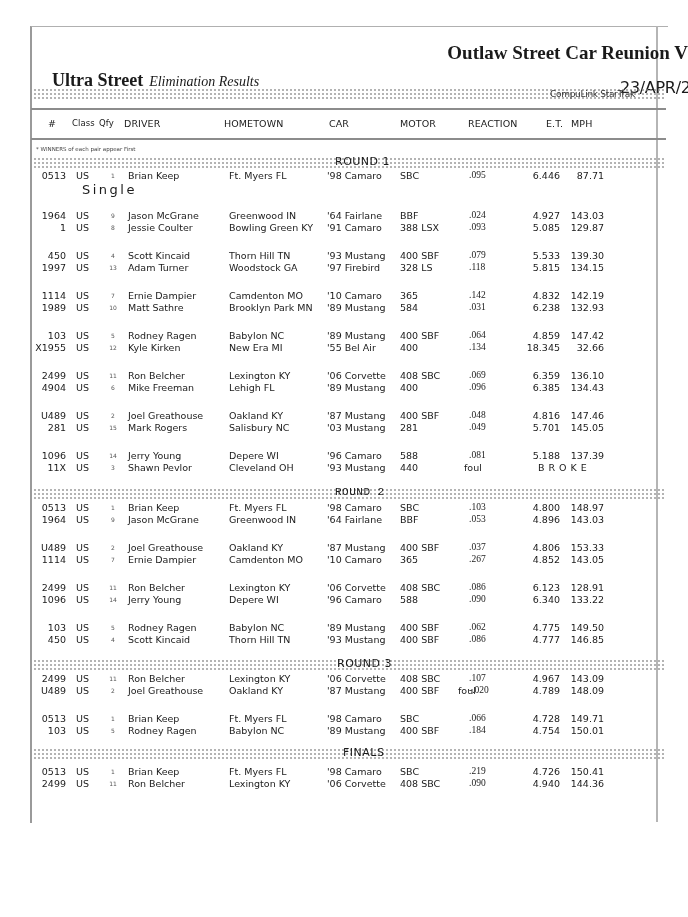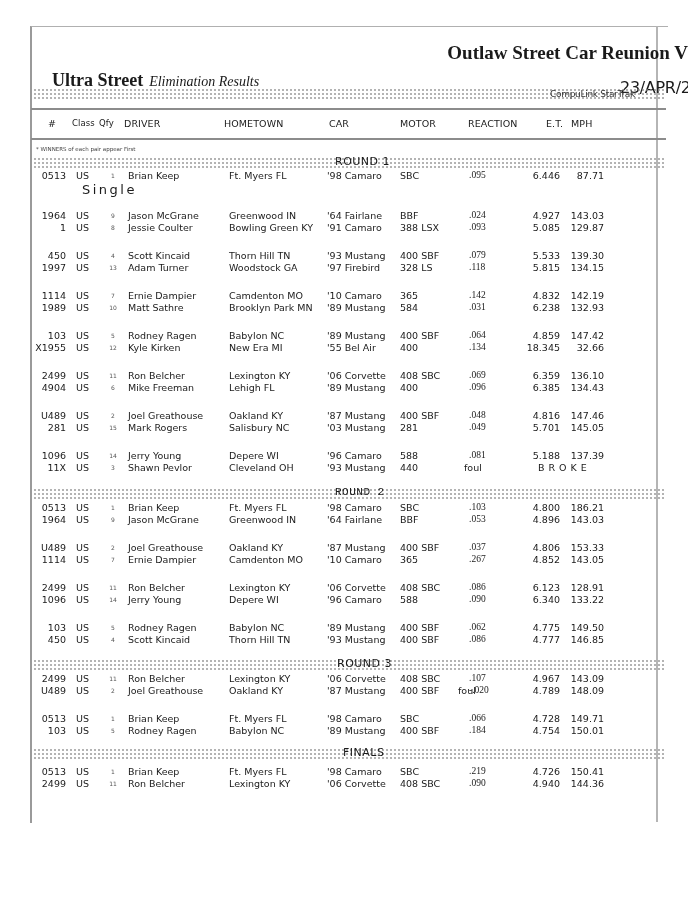--- a/index.html
+++ b/index.html
@@ -271,21 +271,21 @@
       <span class="c-num">0513</span>
       <span class="c-class">US</span>
       <span class="c-qfy">1</span>
       <span class="c-driver">Brian Keep</span>
       <span class="c-home">Ft. Myers  FL</span>
       <span class="c-car">'98 Camaro</span>
       <span class="c-motor">SBC</span>
       <span class="c-foul"></span>
       <span class="c-react">.103</span>
       <span class="c-et">4.800</span>
-      <span class="c-mph">186.21</span>
+      <span class="c-mph">148.97</span>
     </div>
     <div class="row" style="top: 514px;">
       <span class="c-num">1964</span>
       <span class="c-class">US</span>
       <span class="c-qfy">9</span>
       <span class="c-driver">Jason McGrane</span>
       <span class="c-home">Greenwood IN</span>
       <span class="c-car">'64 Fairlane</span>
       <span class="c-motor">BBF</span>
       <span class="c-foul"></span>

